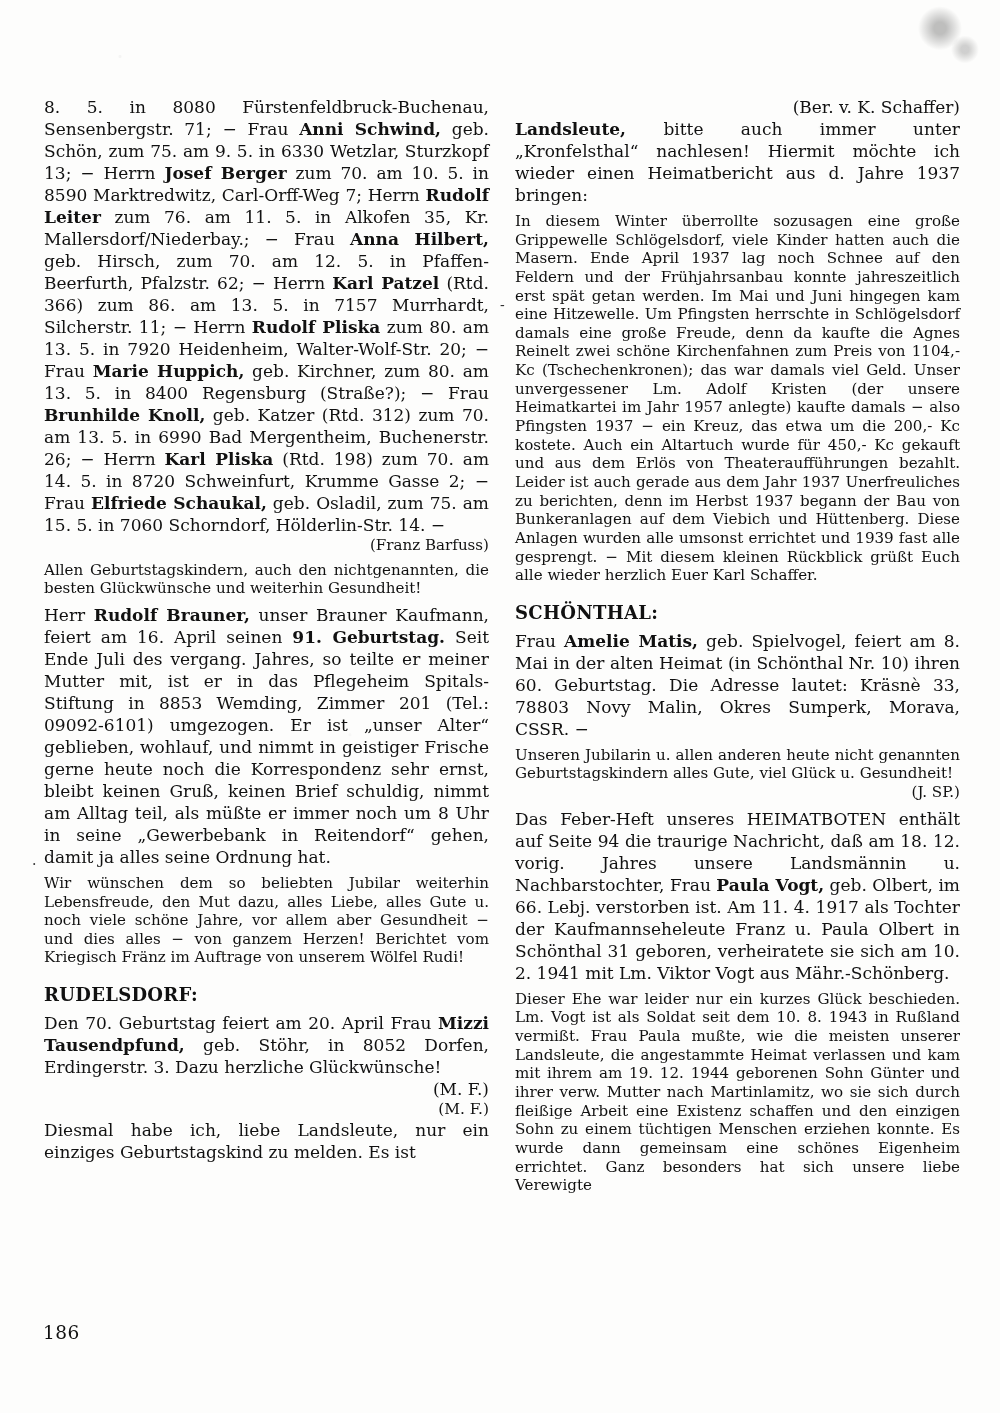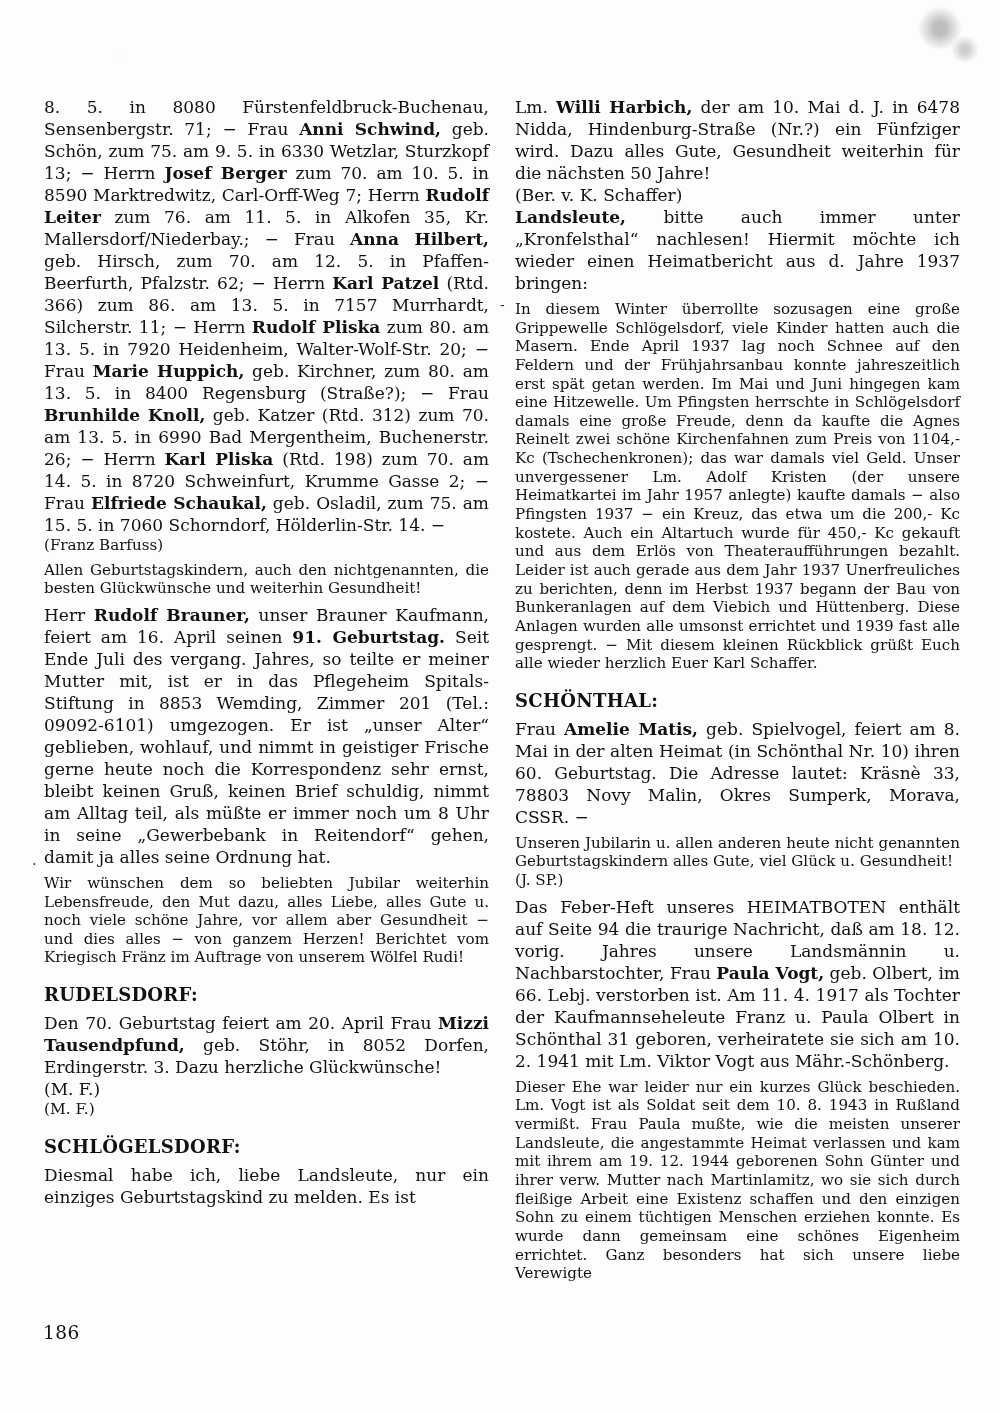--- a/index.html
+++ b/index.html
@@ -68,21 +68,21 @@
   }
   .heading {
     font-size: 18px;
     font-weight: bold;
     letter-spacing: 0.3px;
     margin-top: 17px;
     margin-bottom: 7px;
   }
   .gap-s { margin-top: 6px; }
   .gap-m { margin-top: 11px; }
-  .right { text-align: left; display: block; }
+  .right { text-align: right; display: block; }
   b, .b { font-weight: bold; }
   .pageno {
     position: absolute;
     left: 43px;
     top: 1322px;
     font-size: 18.5px;
     letter-spacing: 0.5px;
   }
   .edgemark {
     position: absolute;
@@ -111,27 +111,25 @@
 
       <p class="blk-sm gap-s">Wir wünschen dem so beliebten Jubilar weiterhin Lebensfreude, den Mut dazu, alles Liebe, alles Gute u. noch viele schöne Jahre, vor allem aber Gesundheit − und dies alles − von ganzem Herzen! Berichtet vom Kriegisch Fränz im Auftrage von unserem Wölfel Rudi!</p>
 
       <p class="heading">RUDELSDORF:</p>
 
       <p class="blk-lg">Den 70. Geburtstag feiert am 20. April Frau <b>Mizzi Tausendpfund,</b> geb. Stöhr, in 8052 Dorfen, Erdingerstr. 3. Dazu herzliche Glückwünsche!</p>
       <p class="blk-lg right">(M. F.)</p>
 
       <p class="blk-sm2 right">(M. F.)</p>
 
-      <p class="heading">SCHLÖGELSDORF:</p>
 
       <p class="blk-lg">Diesmal habe ich, liebe Landsleute, nur ein einziges Geburtstagskind zu melden. Es ist</p>
     </div>
 
     <div class="col">
-      <p class="blk-lg">Lm. <b>Willi Harbich,</b> der am 10. Mai d. J. in 6478 Nidda, Hindenburg-Straße (Nr.?) ein Fünfziger wird. Dazu alles Gute, Gesundheit weiterhin für die nächsten 50 Jahre!</p>
       <p class="blk-lg right">(Ber. v. K. Schaffer)</p>
 
       <p class="blk-lg"><b>Landsleute,</b> bitte auch immer unter „Kronfelsthal“ nachlesen! Hiermit möchte ich wieder einen Heimatbericht aus d. Jahre 1937 bringen:</p>
 
       <p class="blk-sm gap-s">In diesem Winter überrollte sozusagen eine große Grippewelle Schlögelsdorf, viele Kinder hatten auch die Masern. Ende April 1937 lag noch Schnee auf den Feldern und der Frühjahrsanbau konnte jahreszeitlich erst spät getan werden. Im Mai und Juni hingegen kam eine Hitzewelle. Um Pfingsten herrschte in Schlögelsdorf damals eine große Freude, denn da kaufte die Agnes Reinelt zwei schöne Kirchenfahnen zum Preis von 1104,- Kc (Tschechenkronen); das war damals viel Geld. Unser unvergessener Lm. Adolf Kristen (der unsere Heimatkartei im Jahr 1957 anlegte) kaufte damals − also Pfingsten 1937 − ein Kreuz, das etwa um die 200,- Kc kostete. Auch ein Altartuch wurde für 450,- Kc gekauft und aus dem Erlös von Theateraufführungen bezahlt. Leider ist auch gerade aus dem Jahr 1937 Unerfreuliches zu berichten, denn im Herbst 1937 begann der Bau von Bunkeranlagen auf dem Viebich und Hüttenberg. Diese Anlagen wurden alle umsonst errichtet und 1939 fast alle gesprengt. − Mit diesem kleinen Rückblick grüßt Euch alle wieder herzlich Euer Karl Schaffer.</p>
 
       <p class="heading">SCHÖNTHAL:</p>
 
       <p class="blk-lg">Frau <b>Amelie Matis,</b> geb. Spielvogel, feiert am 8. Mai in der alten Heimat (in Schönthal Nr. 10) ihren 60. Geburtstag. Die Adresse lautet: Kräsnè 33, 78803 Novy Malin, Okres Sumperk, Morava, CSSR. −</p>
 

